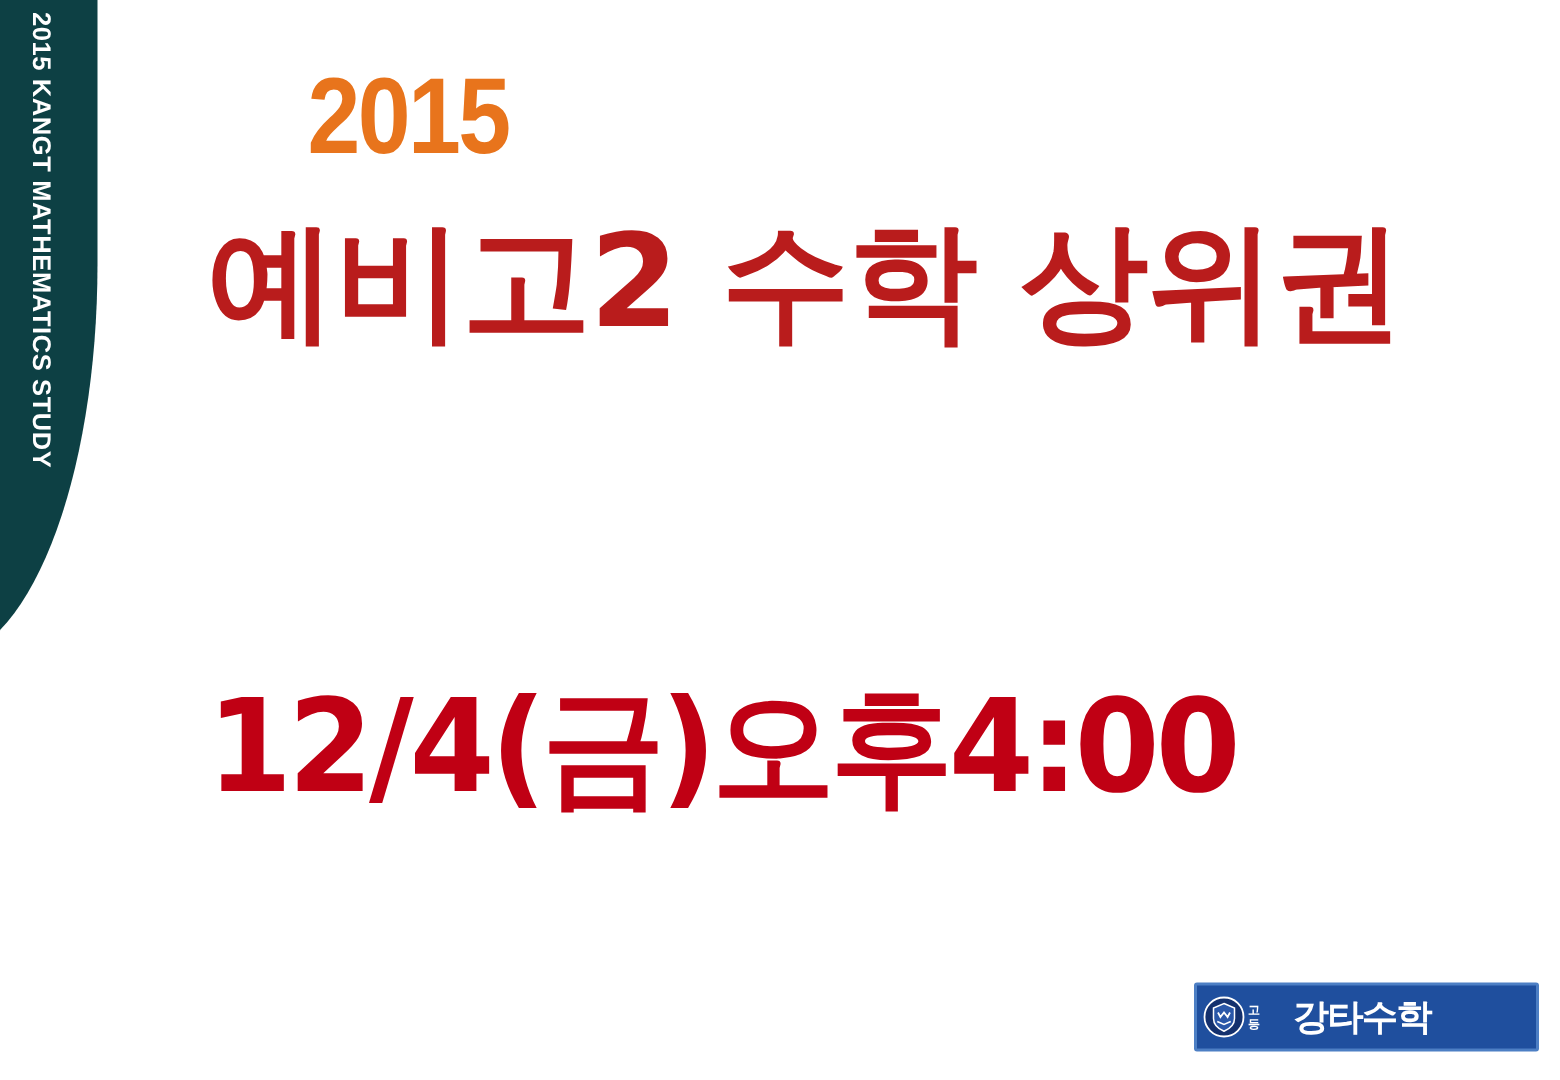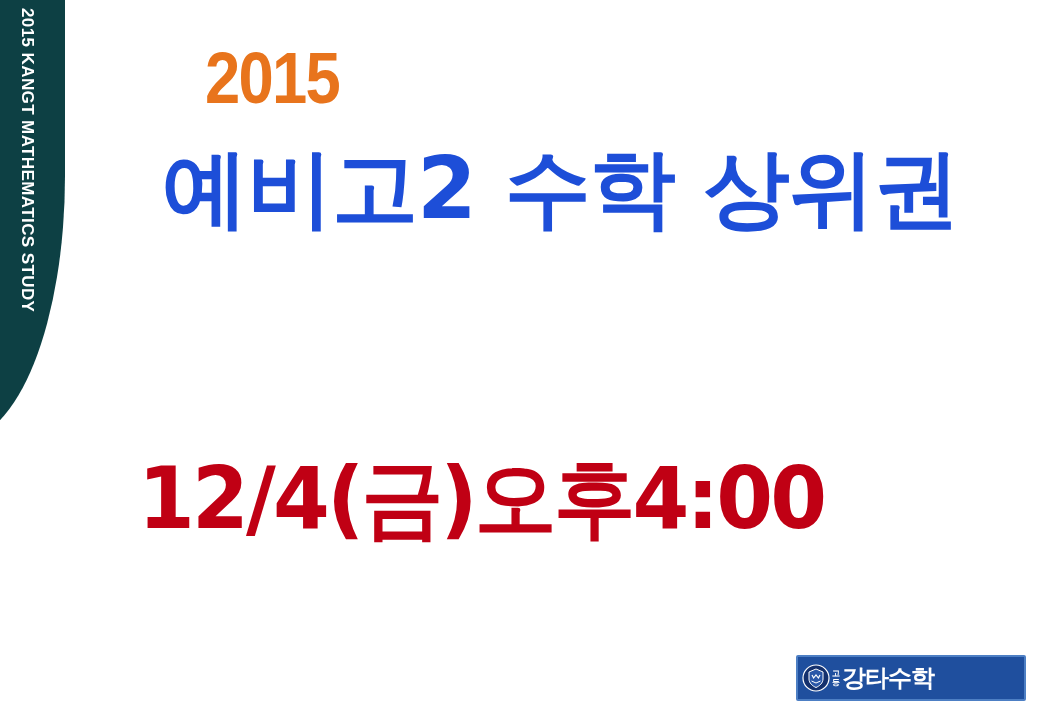--- a/index.html
+++ b/index.html
@@ -76,28 +76,27 @@
   }
 
   
   .headline-block {
     position: absolute;
     left: 138px;
     top: 145px;
     width: 840px;
   }
   .headline {
-    color: #1d4ed8;
+    color: #b91c1c;
     font-size: 86px;
     font-weight: bold;
     line-height: 1.02;
     white-space: nowrap;
     font-family: "DejaVu Sans", "Liberation Sans", sans-serif;
     letter-spacing: -1px;
-    margin-left: 24px;
   }
   .headline.line2 {
     margin-top: 55px;
   }
 
   
   .datetime {
     position: absolute;
     left: 138px;
     top: 455px;
@@ -150,20 +149,21 @@
 
   .logo-brand {
     flex: 0 0 auto;
     color: #ffffff;
     font-size: 24px;
     font-weight: bold;
     letter-spacing: -1px;
     line-height: 26px;
     font-family: "DejaVu Sans", "Liberation Sans", sans-serif;
     margin-right: 4px;
+    margin-left: 20px;
   }
 
   .logo-contact {
     flex: 0 0 auto;
     display: flex;
     align-items: center;
   }
   .tile-col {
     display: flex;
     flex-direction: column;

